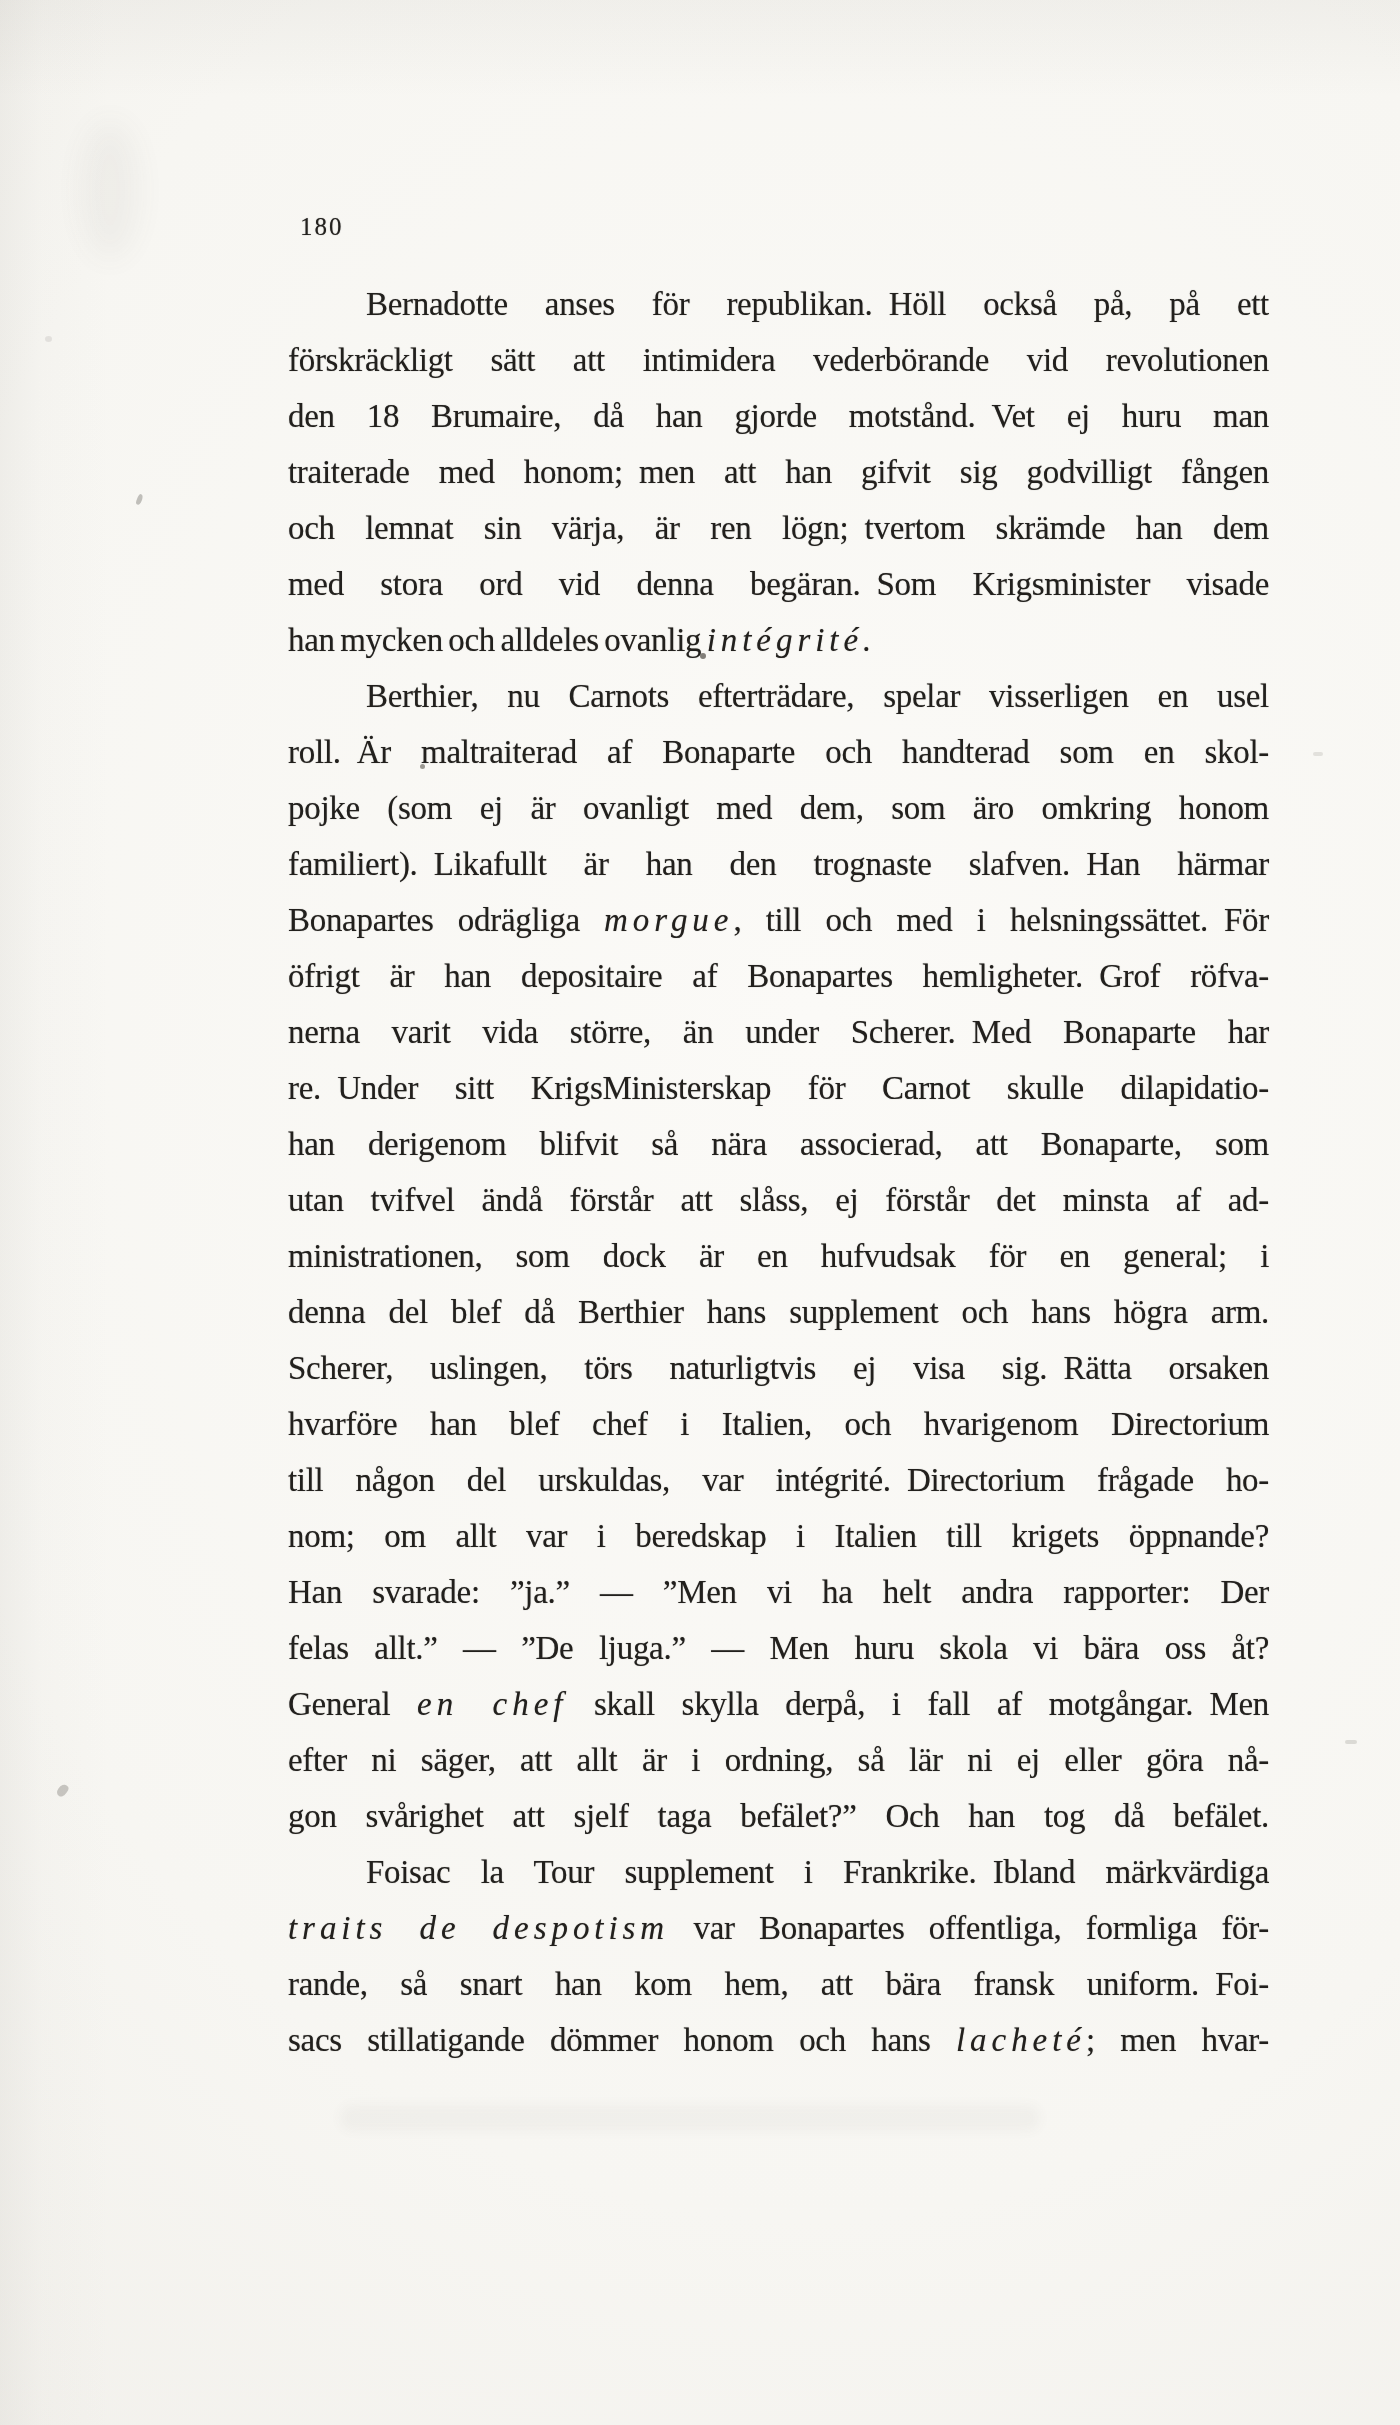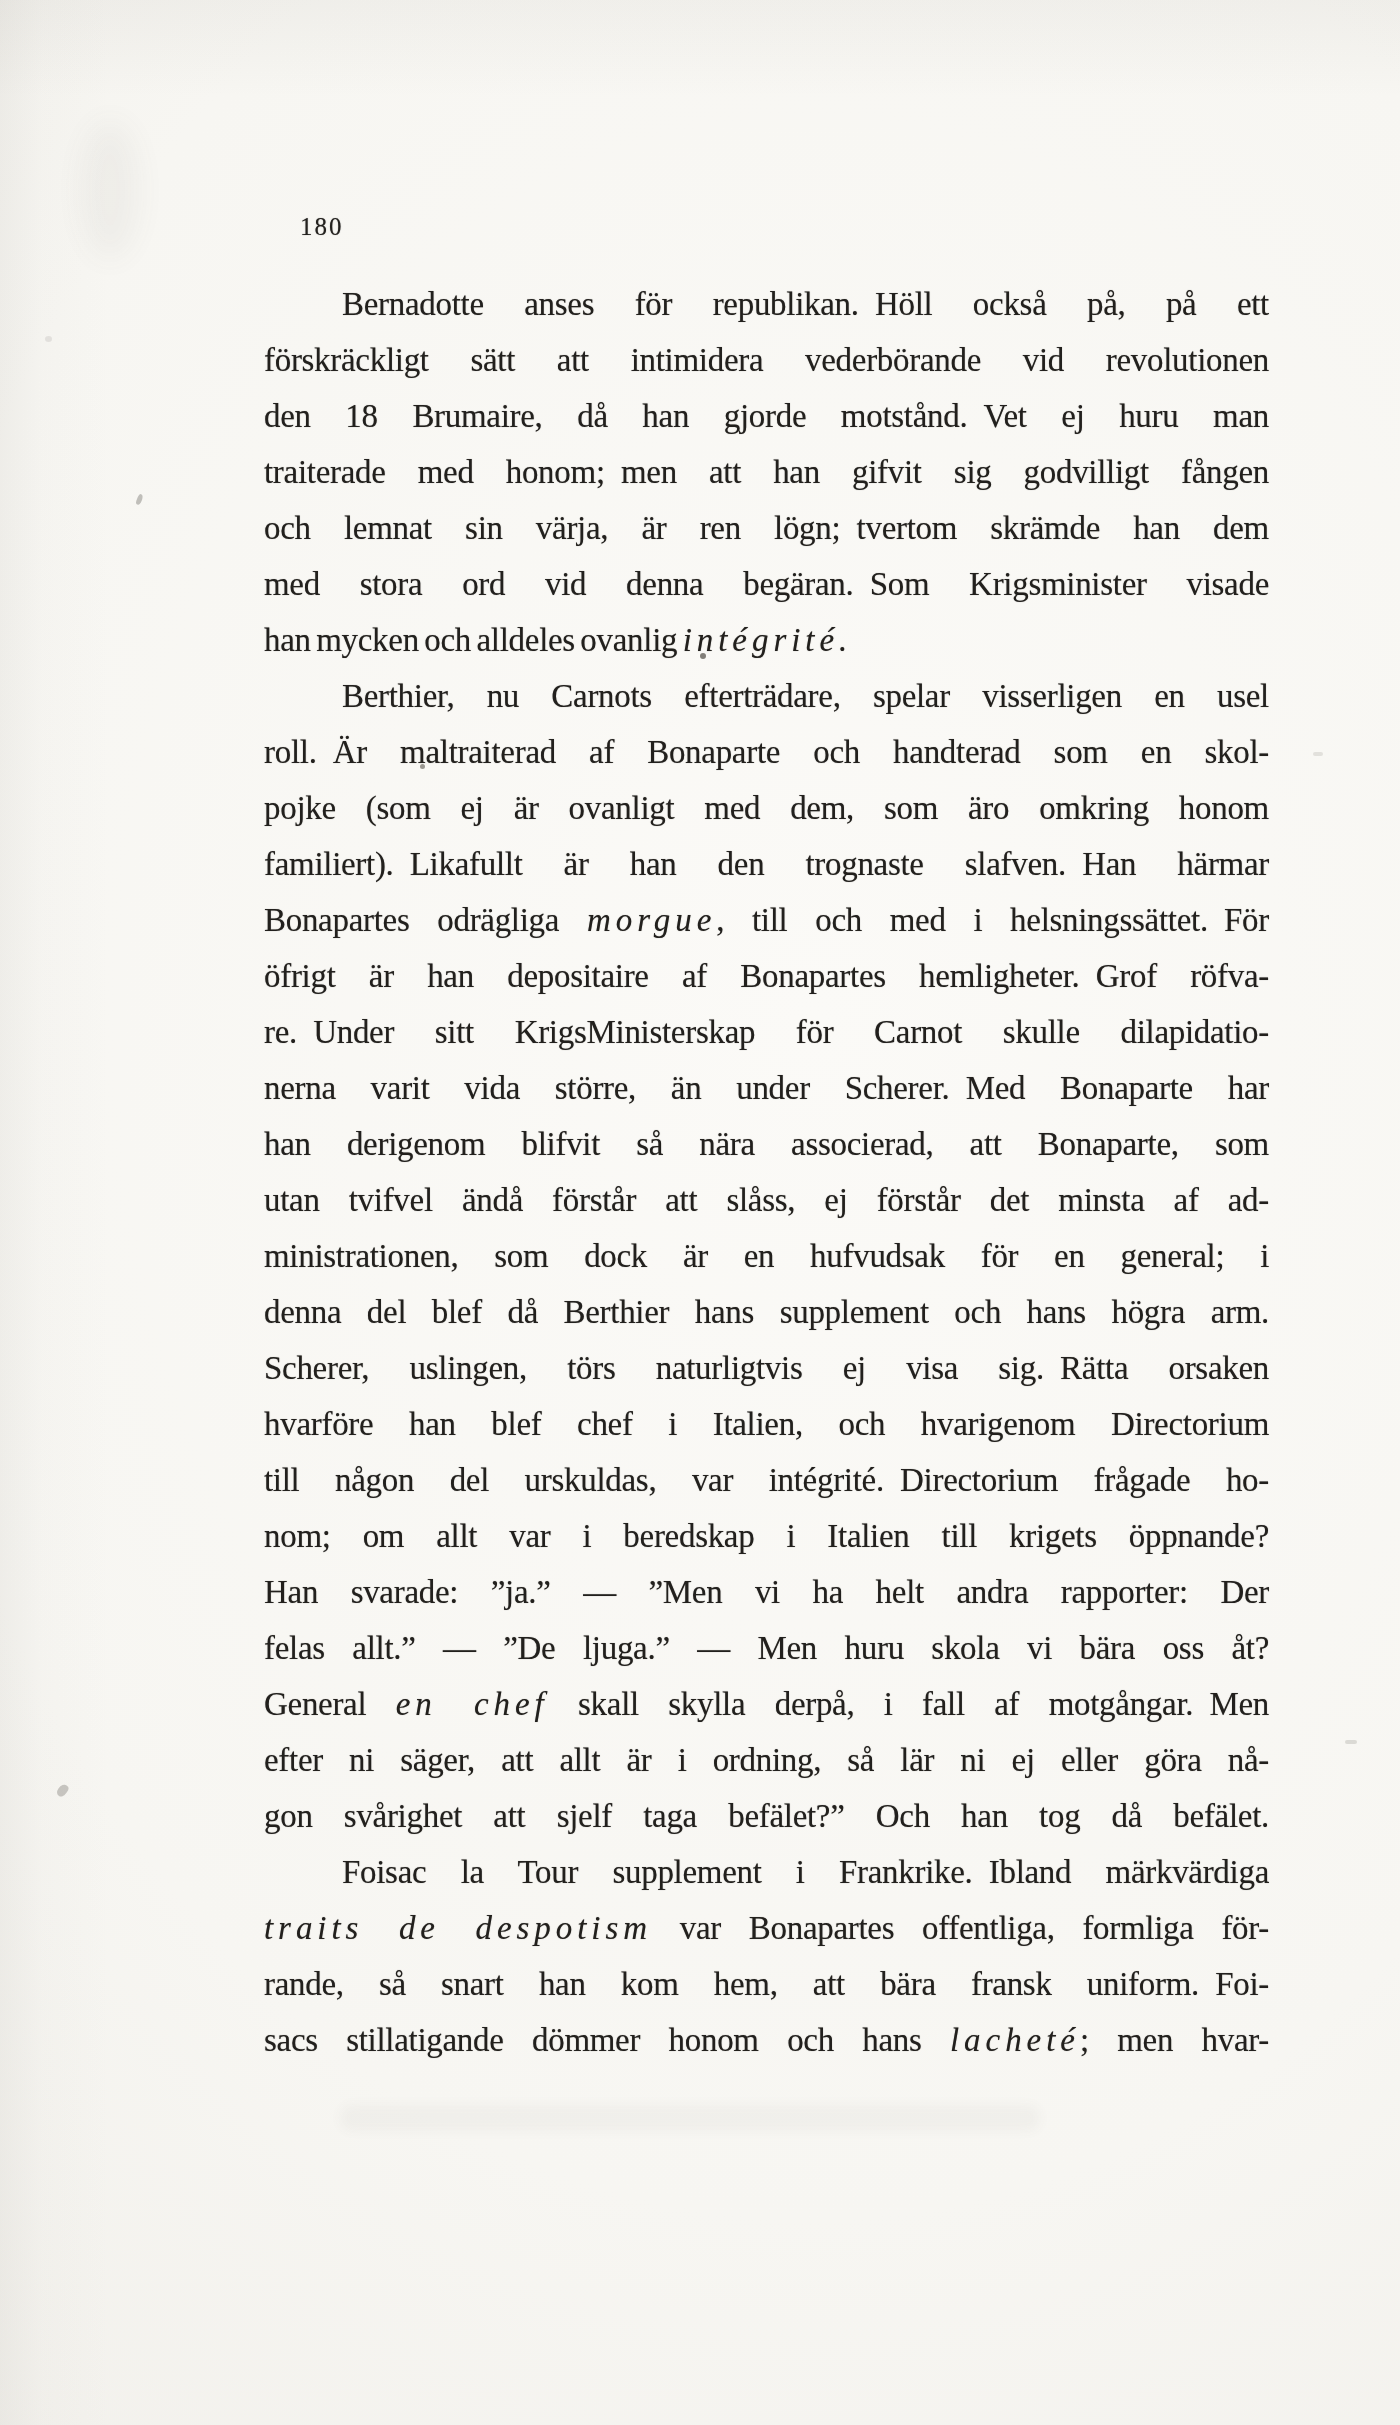--- a/index.html
+++ b/index.html
@@ -42,20 +42,21 @@
     line-height: 56px;
     letter-spacing: -0.3px;
     word-spacing: -2.5px;
     text-shadow: 0 0 1px rgba(34,32,29,0.45);
   }
   .line {
     text-align: justify;
     text-align-last: justify;
     height: 56px;
     overflow: visible;
+    margin-left: 24px;
   }
   .line.noju {
     text-align: center;
     text-align-last: left;
   }
   .line.indent {
     text-indent: 78px;
   }
   .em {
     font-style: italic;
@@ -91,22 +92,22 @@
       <div class="line"><span>traiterade med honom; men att han gifvit sig godvilligt fången</span></div>
       <div class="line"><span>och lemnat sin värja, är ren lögn; tvertom skrämde han dem</span></div>
       <div class="line"><span>med stora ord vid denna begäran. Som Krigsminister visade</span></div>
       <div class="line noju"><span>han mycken och alldeles ovanlig </span><span class="em">intégrité.</span></div>
       <div class="line indent"><span>Berthier, nu Carnots efterträdare, spelar visserligen en usel</span></div>
       <div class="line"><span>roll. Är maltraiterad af Bonaparte och handterad som en skol-</span></div>
       <div class="line"><span>pojke (som ej är ovanligt med dem, som äro omkring honom</span></div>
       <div class="line"><span>familiert). Likafullt är han den trognaste slafven. Han härmar</span></div>
       <div class="line"><span>Bonapartes odrägliga </span><span class="em">morgue</span><span>, till och med i helsningssättet. För</span></div>
       <div class="line"><span>öfrigt är han depositaire af Bonapartes hemligheter. Grof röfva-</span></div>
+      <div class="line"><span>nerna varit vida större, än under Scherer. Med Bonaparte har</span></div>
       <div class="line"><span>re. Under sitt KrigsMinisterskap för Carnot skulle dilapidatio-</span></div>
-      <div class="line"><span>nerna varit vida större, än under Scherer. Med Bonaparte har</span></div>
       <div class="line"><span>han derigenom blifvit så nära associerad, att Bonaparte, som</span></div>
       <div class="line"><span>utan tvifvel ändå förstår att slåss, ej förstår det minsta af ad-</span></div>
       <div class="line"><span>ministrationen, som dock är en hufvudsak för en general; i</span></div>
       <div class="line"><span>denna del blef då Berthier hans supplement och hans högra arm.</span></div>
       <div class="line"><span>Scherer, uslingen, törs naturligtvis ej visa sig. Rätta orsaken</span></div>
       <div class="line"><span>hvarföre han blef chef i Italien, och hvarigenom Directorium</span></div>
       <div class="line"><span>till någon del urskuldas, var intégrité. Directorium frågade ho-</span></div>
       <div class="line"><span>nom; om allt var i beredskap i Italien till krigets öppnande?</span></div>
       <div class="line"><span>Han svarade: ”ja.” — ”Men vi ha helt andra rapporter: Der</span></div>
       <div class="line"><span>felas allt.” — ”De ljuga.” — Men huru skola vi bära oss åt?</span></div>

